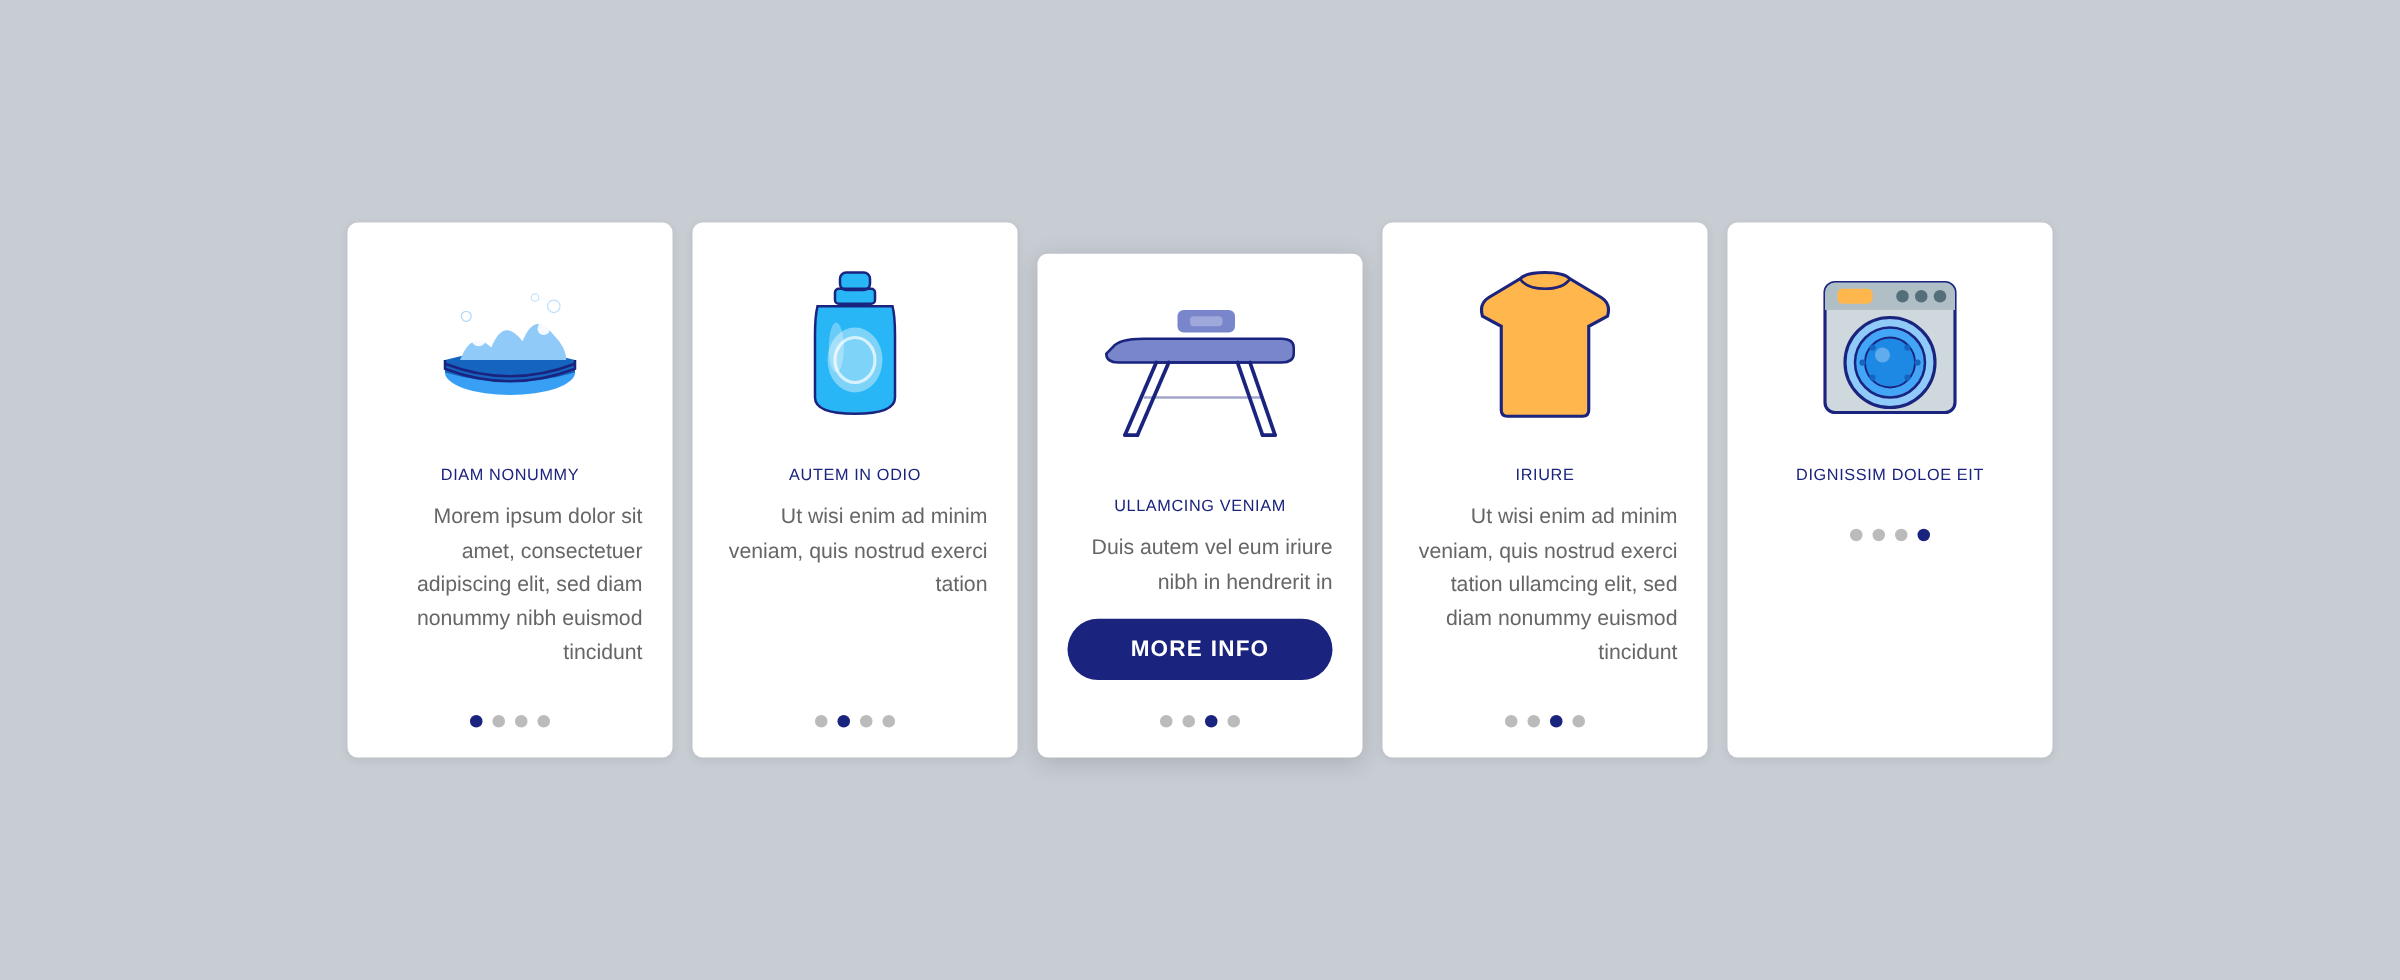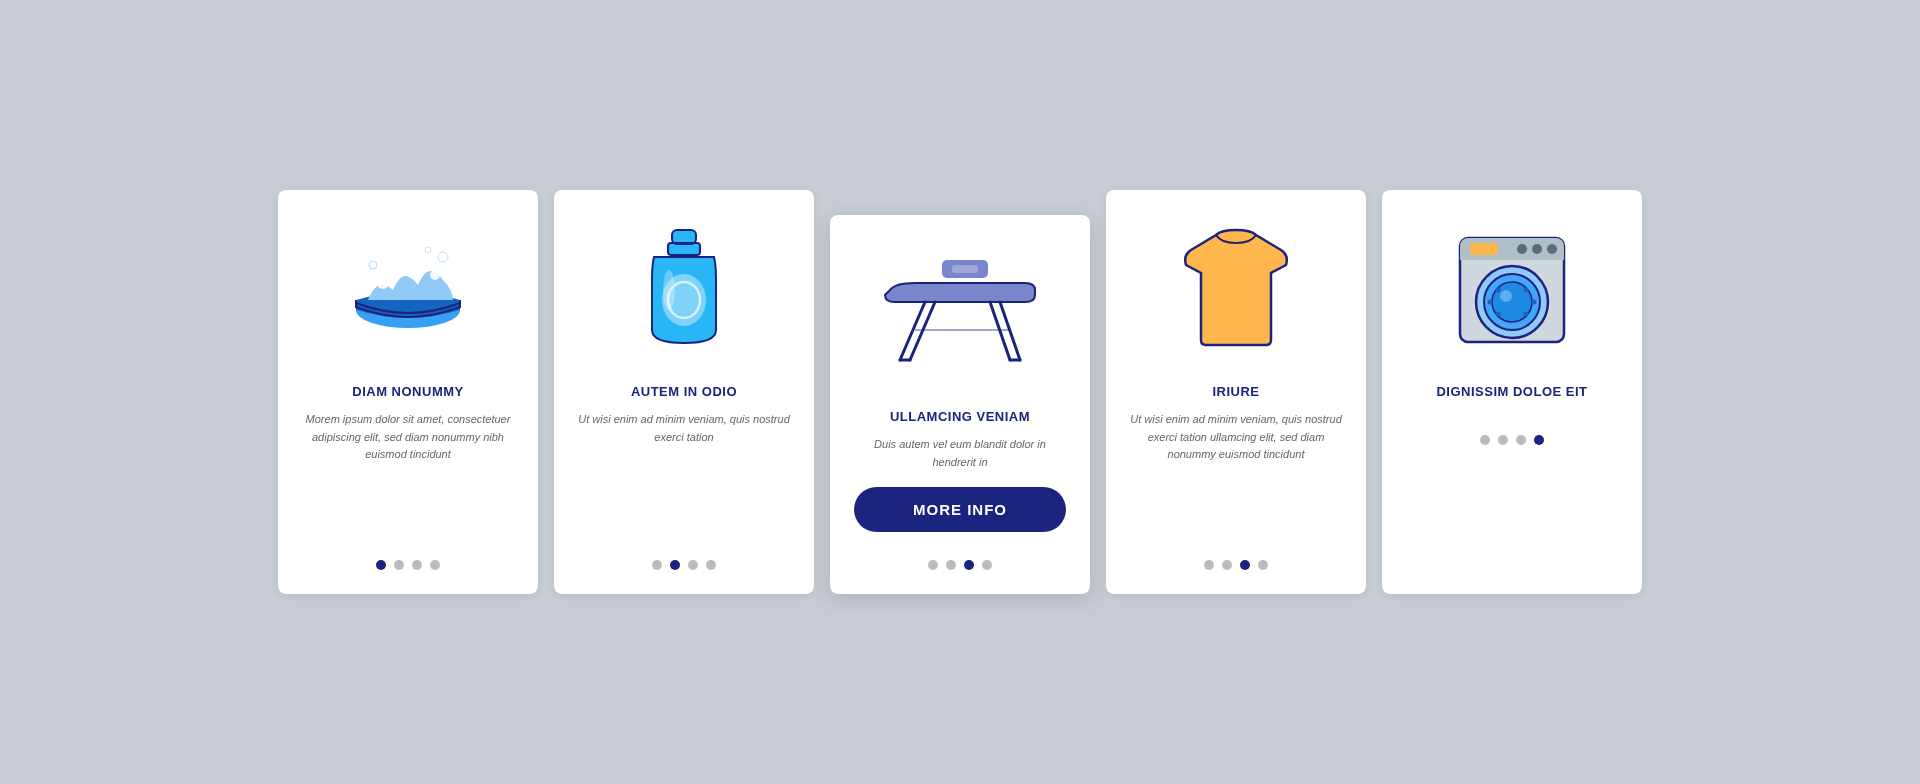--- a/index.html
+++ b/index.html
@@ -34,34 +34,33 @@
     }
     .icon-area {
       height: 140px;
       display: flex;
       align-items: center;
       justify-content: center;
       margin-bottom: 24px;
     }
     .card-title {
       font-size: 13px;
-      font-weight: 700;
+      font-weight: 400;
       color: #1a237e;
       text-align: left;
       text-transform: uppercase;
       letter-spacing: 0.5px;
       margin-bottom: 12px;
     }
     .card-text {
-      font-size: 11px;
+      font-size: 17px;
       color: #666;
-      text-align: center;
+      text-align: right;
       line-height: 1.6;
       flex: 1;
-      font-style: italic;
     }
     .dots {
       display: flex;
       gap: 8px;
       margin-top: 24px;
       align-items: center;
     }
     .dot {
       width: 10px;
       height: 10px;
@@ -70,21 +69,21 @@
     }
     .dot.active {
       background: #1a237e;
     }
     .more-info-btn {
       background: #1a237e;
       color: white;
       border: none;
       border-radius: 30px;
       padding: 14px 40px;
-      font-size: 15px;
+      font-size: 18px;
       font-weight: 700;
       letter-spacing: 1px;
       cursor: pointer;
       margin-top: 16px;
       margin-bottom: 4px;
       text-transform: uppercase;
       width: 100%;
     }
 
     
@@ -172,21 +171,21 @@
 
         <line x1="110" y1="47" x2="130" y2="105" stroke="#1a237e" stroke-width="3" stroke-linecap="round"></line>
         <line x1="120" y1="47" x2="140" y2="105" stroke="#1a237e" stroke-width="3" stroke-linecap="round"></line>
         <line x1="130" y1="105" x2="140" y2="105" stroke="#1a237e" stroke-width="3" stroke-linecap="round"></line>
 
         <line x1="45" y1="47" x2="120" y2="47" stroke="#1a237e" stroke-width="2"></line>
         <line x1="35" y1="75" x2="130" y2="75" stroke="#1a237e" stroke-width="2" opacity="0.4"></line>
       </svg>
     </div>
     <div class="card-title">ULLAMCING VENIAM</div>
-    <div class="card-text">Duis autem vel eum blandit dolor in hendrerit in</div>
+    <div class="card-text">Duis autem vel eum iriure nibh in hendrerit in</div>
     <button class="more-info-btn">MORE INFO</button>
     <div class="dots">
       <div class="dot"></div>
       <div class="dot"></div>
       <div class="dot active"></div>
       <div class="dot"></div>
     </div>
   </div>
 
   <div class="card">

